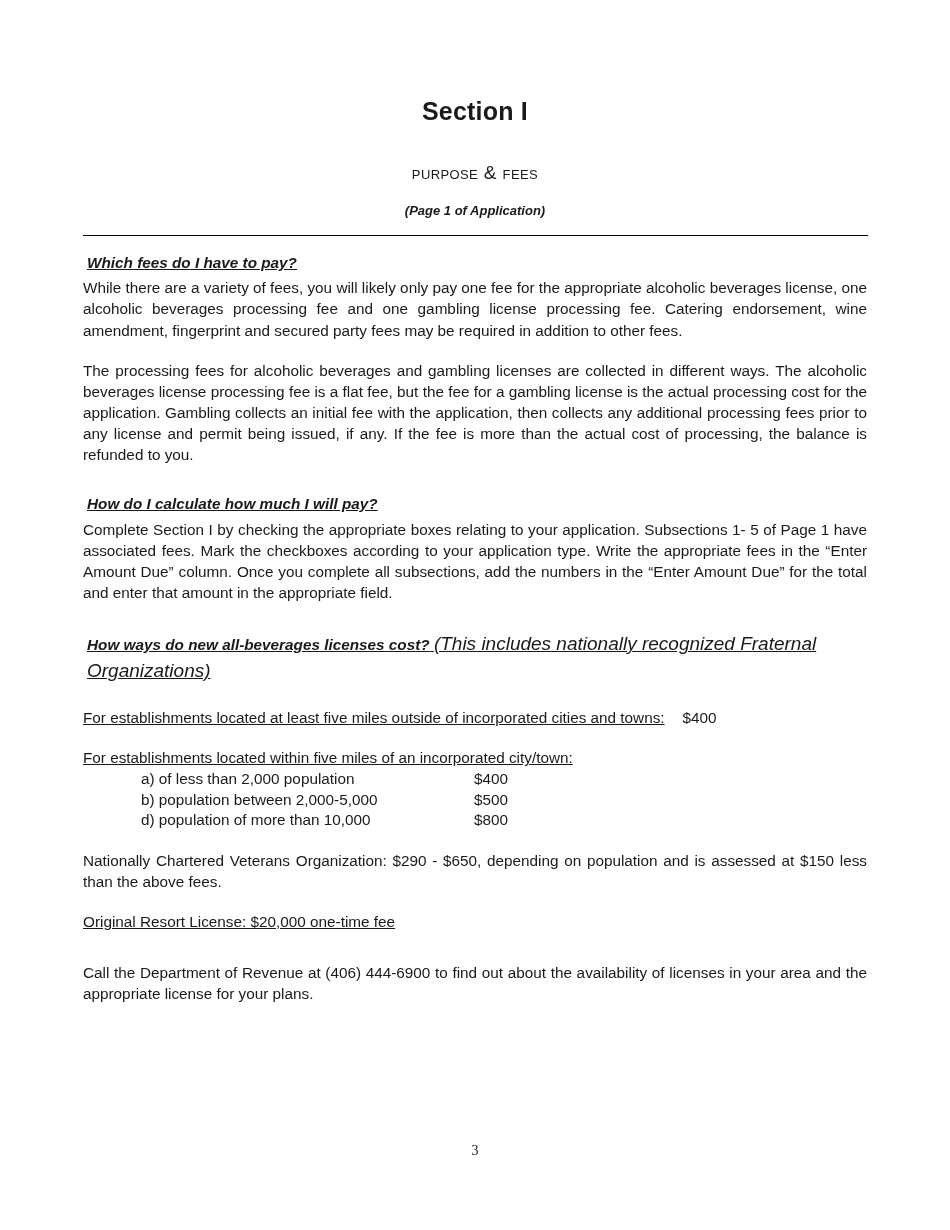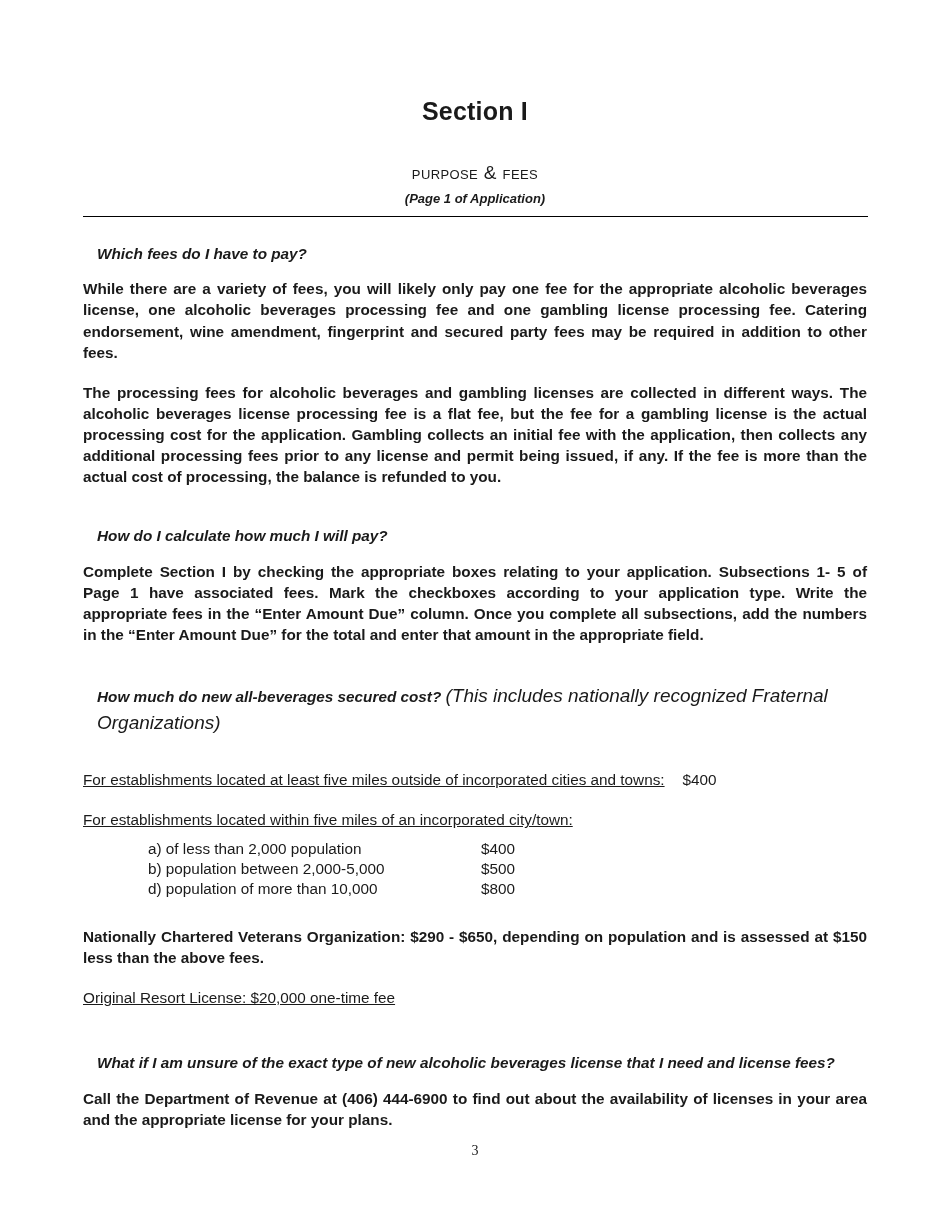--- a/index.html
+++ b/index.html
@@ -48,21 +48,21 @@
     padding-top: 36px;
     line-height: 1.15;
   }
   .section-heading::first-letter { }
 
   .section-subheading {
     text-align: center;
     font-weight: bold;
     font-style: italic;
     font-size: 13px;
-    margin: 4px;
+    margin: 16px;
     padding-top: 4px;
     line-height: 1.2;
   }
 
   .rule {
     border: none;
     border-top: 1.6px solid #000000;
     margin: 9px 0 0 0;
     width: 785px;
   }
@@ -71,50 +71,50 @@
   .body-wrap {
     padding-top: 12px;
     font-size: 15.3px;
     line-height: 1.38;
   }
 
   .q-heading {
     font-weight: bold;
     font-style: italic;
     font-size: 15.3px;
-    margin: 14px;
+    margin: 4px;
     line-height: 1.4;
+    text-decoration: underline;
   }
   .q-heading .note {
     font-weight: normal;
     font-style: italic;
     font-size: 19px;
   }
 
   p.para {
     margin: 0;
     text-align: justify;
     text-justify: inter-word;
     line-height: 1.38;
-    font-weight: bold;
   }
 
   p.para-left {
     margin: 0;
     text-align: left;
     line-height: 1.38;
     text-decoration: underline;
   }
   .gap-md { height: 19px; }
   .gap-lg { height: 24px; }
   .gap-xl { height: 30px; }
 
   
   .fee-list {
-    margin: 8px;
+    margin: 1px;
     padding: 0;
     list-style: none;
   }
   .fee-list li {
     display: flex;
     padding-left: 57px;
     line-height: 1.32;
   }
   .fee-list .fee-label {
     width: 333px;
@@ -166,21 +166,21 @@
 
     <div class="gap-lg"></div>
 
     <div class="q-heading">How do I calculate how much I will pay?</div>
 
     <p class="para">Complete Section I by checking the appropriate boxes relating to your application.  Subsections 1- 5 of Page 1 have associated fees.  Mark the checkboxes according to your application type.  Write the appropriate fees in the “Enter Amount Due” column.  Once you complete all subsections, add the numbers in the “Enter Amount Due” for the total and enter that amount in the appropriate field.</p>
 
     <div class="gap-lg"></div>
 
     <div class="q-heading">
-      <span>How much do new all-beverages secured cost?</span>
+      <span>How ways do new all-beverages licenses cost?</span>
       <span class="note">(This includes nationally recognized Fraternal Organizations)</span>
     </div>
 
     <div class="gap-md"></div>
 
     <p class="para-left">
       <span>For establishments located at least five miles outside of incorporated cities and towns:</span><span class="inline-amount">$400</span>
     </p>
 
     <div class="gap-md"></div>
@@ -205,20 +205,19 @@
     <div class="gap-md"></div>
 
     <p class="para">Nationally Chartered Veterans Organization: $290 - $650, depending on population and is assessed at $150 less than the above fees.</p>
 
     <div class="gap-md"></div>
 
     <p class="para-left">Original Resort License: $20,000 one-time fee</p>
 
     <div class="gap-xl"></div>
 
-    <div class="q-heading">What if I am unsure of the exact type of new alcoholic beverages license that I need and license fees?</div>
 
     <p class="para">Call the Department of Revenue at (406) 444-6900 to find out about the availability of licenses in your area and the appropriate license for your plans.</p>
 
   </div>
 </div>
 
 <div class="page-number">3</div>
 
 </body></html>

